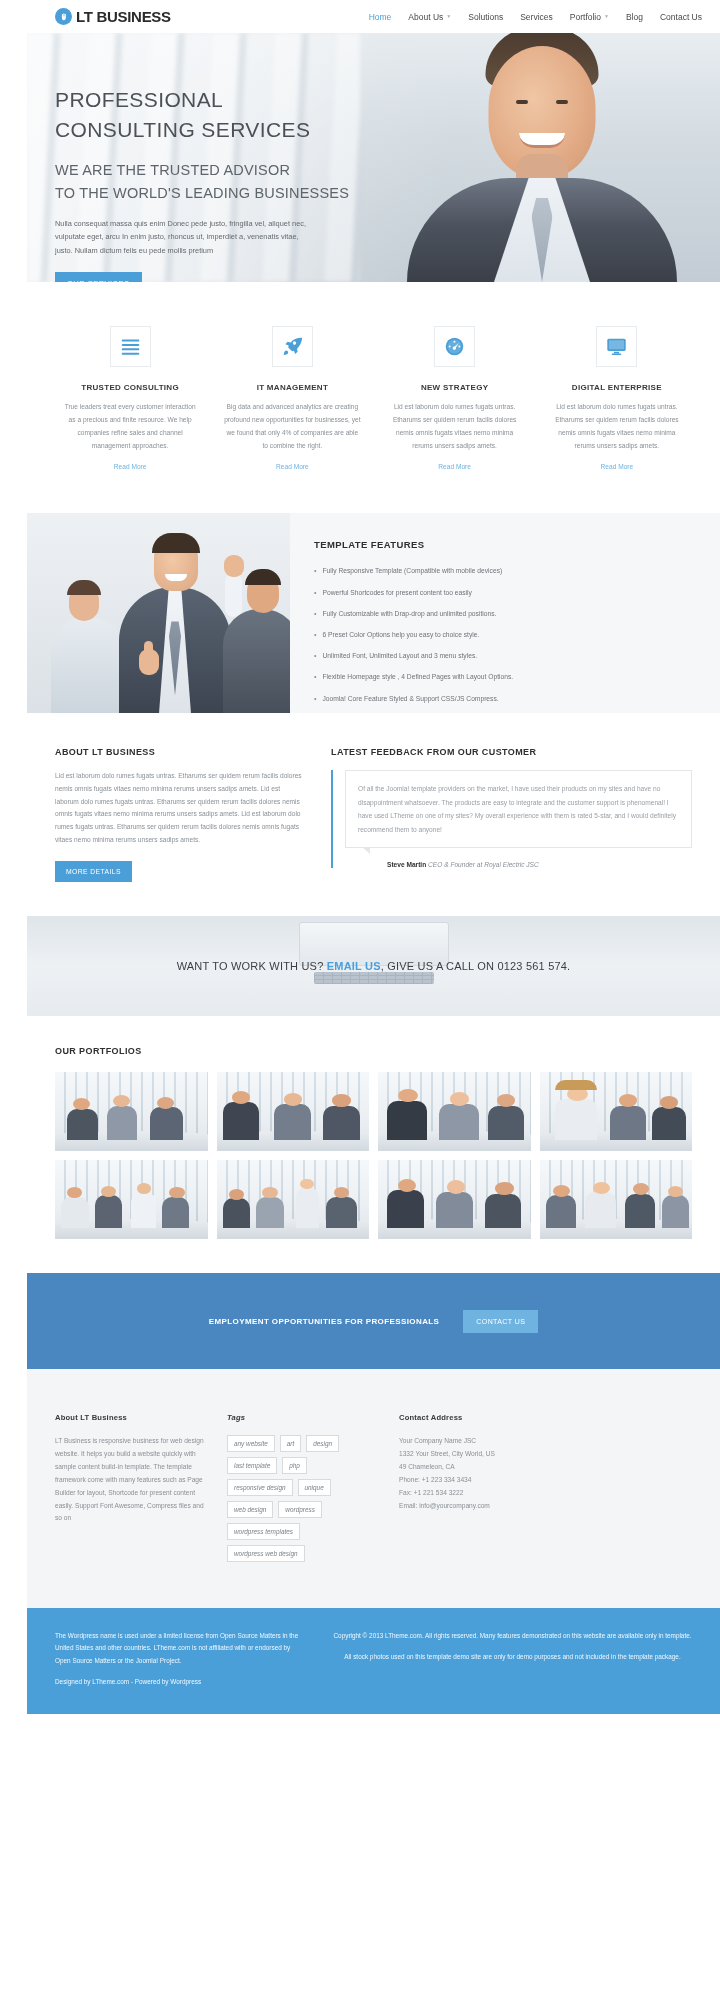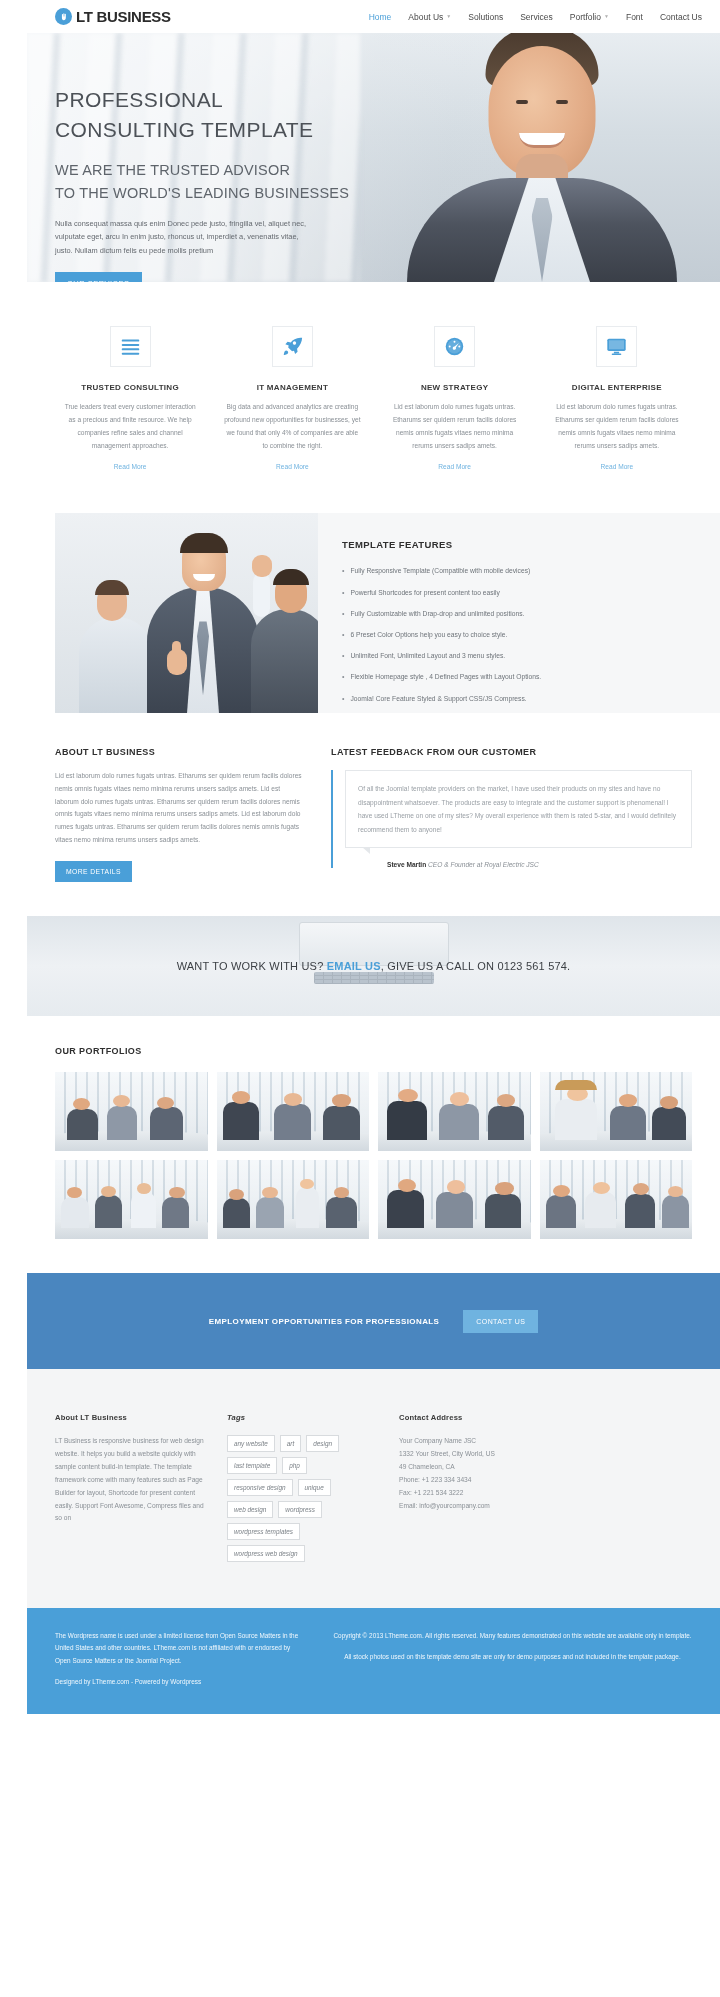--- a/index.html
+++ b/index.html
@@ -151,21 +151,21 @@
   }
   .svc-desc { font-size: 6.6px; color: #8a9096; line-height: 1.95; }
   .svc-more {
     display: inline-block; margin-top: 11px;
     font-size: 6.6px; color: #6fb3e0; cursor: pointer;
   }
 
   
   .features {
     background: #f6f7f8; display: flex; align-items: stretch;
-    height: 200px; overflow: hidden; margin-left: 28px;
+    height: 200px; overflow: hidden;
   }
   .feat-photo { width: 263px; position: relative; overflow: hidden; background: #dfe4e8; }
   .fp-bg { position: absolute; inset: 0; background: linear-gradient(180deg,#eef1f4 0%, #dbe1e6 100%); }
   .fp-p { position: absolute; bottom: 0; }
   .fp-body { width: 74px; border-radius: 36px 36px 0 0; }
   .fp-head { width: 36px; height: 44px; border-radius: 18px; }
   .fp-hair { width: 38px; height: 17px; border-radius: 19px 19px 0 0; }
 
   .feat-list { flex: 1; padding: 26px 28px 0 24px; }
   .feat-title {
@@ -332,21 +332,21 @@
           <span>Solutions</span>
         </div>
       <div class="nav-item">
           <span>Services</span>
         </div>
       <div class="nav-item">
           <span>Portfolio</span>
           <span class="caret">▼</span>
         </div>
       <div class="nav-item">
-          <span>Font</span>
+          <span>Blog</span>
         </div>
       <div class="nav-item">
           <span>Contact Us</span>
         </div>
     </div>
   </div>
 
   <div class="hero">
     <div class="hero-bg"></div>
     <div class="hero-person">
@@ -355,21 +355,21 @@
       <div class="hp-eye l"></div>
       <div class="hp-eye r"></div>
       <div class="hp-smile"></div>
       <div class="hp-neck"></div>
       <div class="hp-suit"></div>
       <div class="hp-shirt"></div>
       <div class="hp-tie"></div>
     </div>
     <div class="hero-content">
       <div class="hero-h1">PROFESSIONAL</div>
-      <div class="hero-h1">CONSULTING TEMPLATE</div>
+      <div class="hero-h1">CONSULTING SERVICES</div>
       <div class="hero-h2">WE ARE THE TRUSTED ADVISOR</div>
       <div class="hero-h2" style="margin-top:2px">TO THE WORLD'S LEADING BUSINESSES</div>
       <div class="hero-p">Nulla consequat massa quis enim Donec pede justo, fringilla vel, aliquet nec, vulputate eget, arcu In enim justo, rhoncus ut, imperdiet a, venenatis vitae, justo. Nullam dictum felis eu pede mollis pretium</div>
       <button class="btn-primary">OUR SERVICES</button>
     </div>
   </div>
 
   <div class="services">
     <div class="svc">
       <div class="svc-icon">

